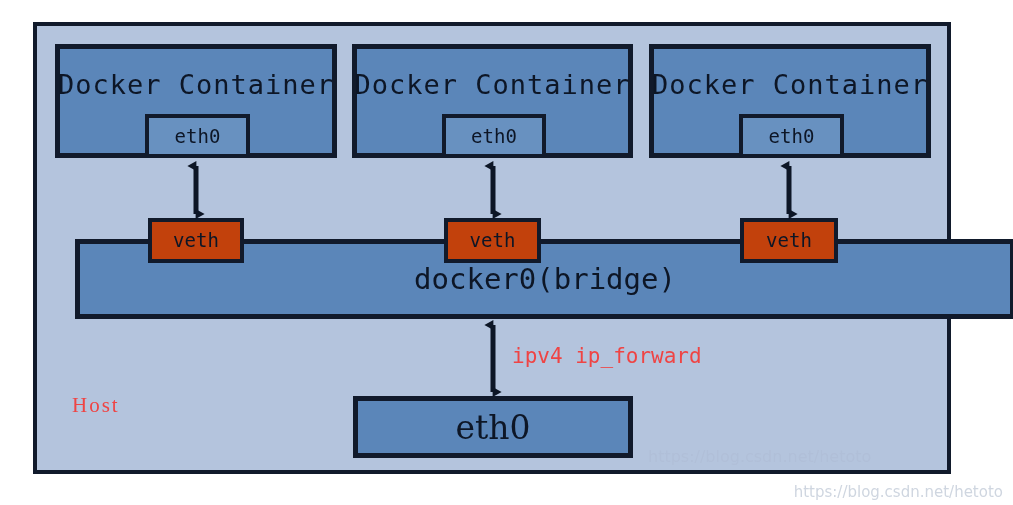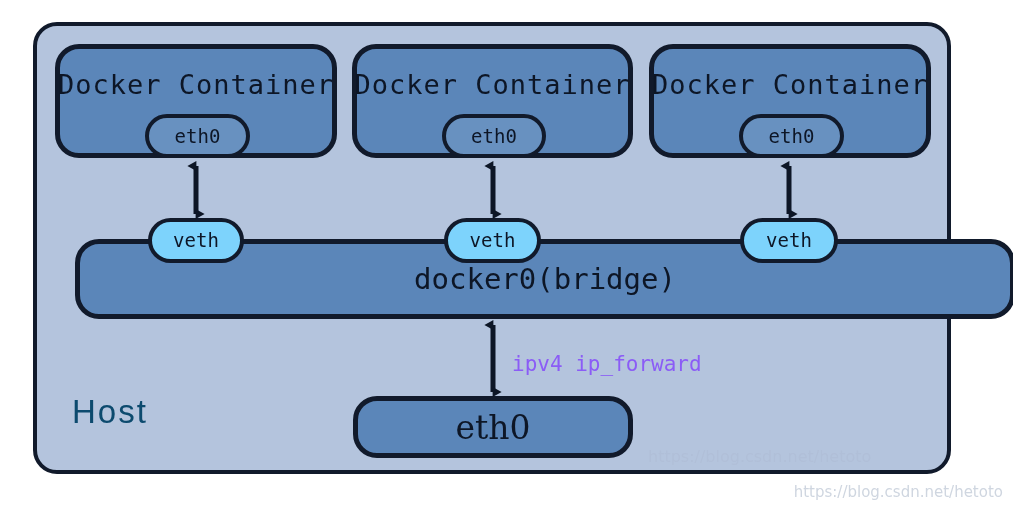--- a/index.html
+++ b/index.html
@@ -23,21 +23,20 @@
   .box {
     position: absolute;
     box-sizing: border-box;
     display: flex;
     align-items: center;
     justify-content: center;
     color: #0d1626;
     text-align: center;
     line-height: 1;
     white-space: nowrap;
-    border-radius: 24px;
   }
 
   
   .host-box {
     left: 33px;
     top: 22px;
     width: 918px;
     height: 452px;
     background: #b4c4dd;
     border: 4px solid #111a2b;
@@ -82,21 +81,21 @@
     height: 80px;
     background: #5b86b9;
     border: 5px solid #111a2b;
     font-family: "DejaVu Sans Mono", monospace;
     font-size: 29px;
     letter-spacing: 0px;
   }
 
   
   .veth-box {
-    background: #7dd3fc;
+    background: #c2410c;
     border: 4px solid #111a2b;
     top: 218px;
     height: 45px;
     font-family: "DejaVu Sans Mono", monospace;
     font-size: 19px;
   }
   .veth-1 { left: 148px; width: 96px; }
   .veth-2 { left: 444px; width: 97px; }
   .veth-3 { left: 740px; width: 98px; }
 
@@ -110,35 +109,35 @@
     border: 5px solid #111a2b;
     font-family: "DejaVu Serif", serif;
     font-size: 33px;
   }
 
   
   .host-label {
     position: absolute;
     left: 72px;
     top: 393px;
-    font-family: Liberation Sans, sans-serif;
-    font-size: 33px;
-    color: #0c4a6e;
+    font-family: Liberation Serif, serif;
+    font-size: 21px;
+    color: #ef4444;
     letter-spacing: 2px;
     white-space: nowrap;
   }
 
   
   .forward-label {
     position: absolute;
     left: 512px;
-    top: 352px;
+    top: 344px;
     font-family: "DejaVu Sans Mono", monospace;
     font-size: 21px;
-    color: #8b5cf6;
+    color: #ef4444;
     white-space: nowrap;
   }
 
   
   .arrows {
     position: absolute;
     left: 0;
     top: 0;
     width: 1013px;
     height: 505px;

